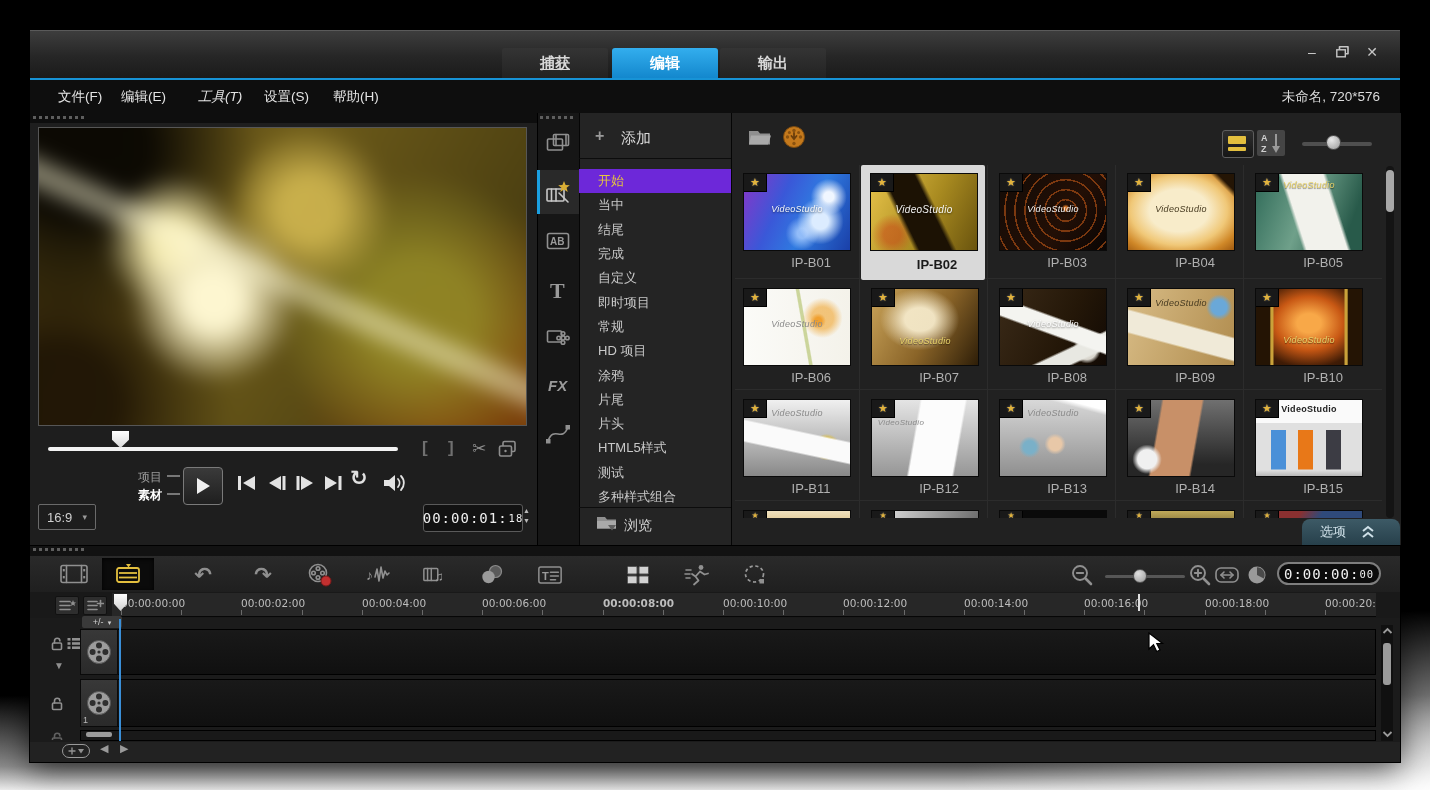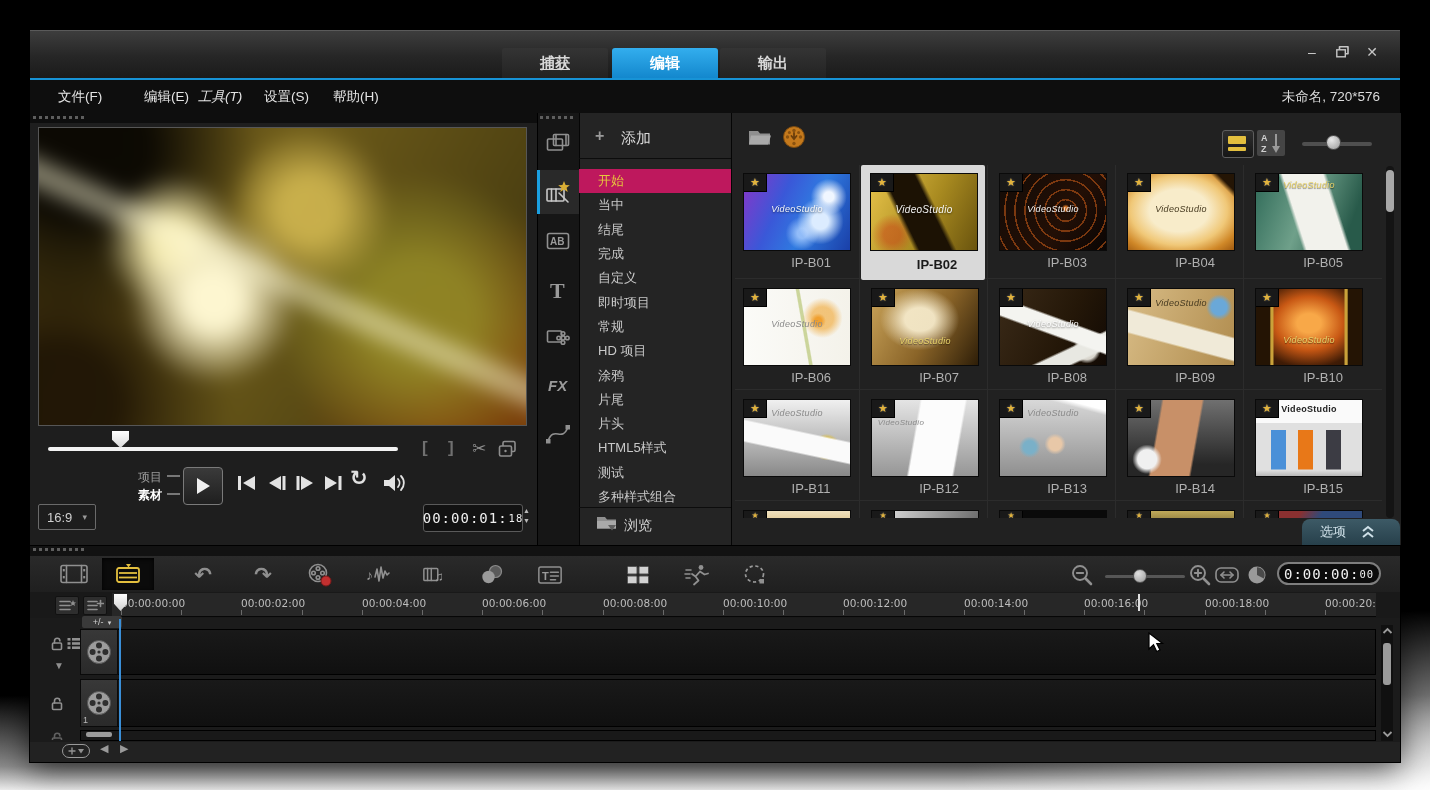--- a/index.html
+++ b/index.html
@@ -70,21 +70,21 @@
   .navblue{position:absolute;left:507px;top:140px;width:3px;height:44px;background:#1a9fe0;}
   .navic{position:absolute;left:515px;width:26px;height:26px;}
 
   
   .catpanel{position:absolute;left:549px;top:83px;width:152px;height:432px;background:#242424;border-left:1px solid #050505;}
   .cathdr-plus{position:absolute;left:565px;top:97px;font-size:16px;font-weight:700;color:#9a9a9a;}
   .cathdr-label{position:absolute;left:591px;top:99px;font-size:15px;color:#dadada;}
   .catdivider{position:absolute;left:549px;width:152px;height:1px;background:#0c0c0c;}
   .catlist{position:absolute;left:549px;top:139px;width:152px;}
   .catrow{height:24.3px;display:flex;align-items:center;padding-left:19px;font-size:13px;color:#c8c8c8;box-sizing:border-box;}
-  .catrow.sel{background:#be185d;color:#e6c73d;}
+  .catrow.sel{background:#6d28d9;color:#e6c73d;}
   .browse-ic{position:absolute;left:566px;top:485px;}
   .browse-label{position:absolute;left:594px;top:487px;font-size:14px;color:#cfcfcf;}
   .collapsebtn{position:absolute;left:703px;top:491px;width:15px;height:19px;background:#343434;border-radius:2px;
     color:#aaa;font-size:13px;display:flex;align-items:center;justify-content:center;}
 
   
   .gallery-bg{position:absolute;left:701px;top:83px;width:669px;height:432px;background:#212121;border-left:1px solid #050505;}
   .gbtn-list{position:absolute;left:1192px;top:100px;width:30px;height:26px;border:1px solid #5e5e5e;border-radius:3px;
     background:linear-gradient(180deg,#2e2e2e,#161616);}
   .gbtn-list .bar1{position:absolute;left:5px;top:5px;width:18px;height:8px;background:#e3bf3e;border-radius:1px;}
@@ -206,21 +206,21 @@
           </svg>
       </div>
       <div class="winbtn" style="right:16px;">
           <span>✕</span>
         </div>
     </div>
     <div class="bluebar"></div>
 
     <div class="menubar">
       <div class="menuitem" style="left:22px;">文件(F)</div>
-      <div class="menuitem" style="left:108px;text-align:right;">编辑(E)</div>
+      <div class="menuitem" style="left:85px;text-align:right;">编辑(E)</div>
       <div class="menuitem" style="left:162px;font-style:italic;">工具(T)</div>
       <div class="menuitem" style="left:228px;">设置(S)</div>
       <div class="menuitem" style="left:297px;">帮助(H)</div>
       <div class="docinfo">未命名, 720*576</div>
     </div>
 
     <div class="layer">
       <div class="grip a" style="left:3px;top:86px;width:54px;"></div>
       <div class="vidframe">
         <div class="vidart"></div>
@@ -726,21 +726,21 @@
             <line x1="2" y1="10.5" x2="11" y2="10.5" class="sv"></line>
           <line x1="14.5" y1="1.5" x2="14.5" y2="7.5" class="sv"></line>
             <line x1="11.5" y1="4.5" x2="17.5" y2="4.5" class="sv"></line>
           </svg>
       </div>
       <div class="ruler">
         <span class="rl" style="left:9px;">00:00:00:00</span>
         <span class="rl" style="left:129px;">00:00:02:00</span>
         <span class="rl" style="left:250px;">00:00:04:00</span>
         <span class="rl" style="left:370px;">00:00:06:00</span>
-        <span class="rl" style="left:491px;">00:00:08:00</span>
+        <span class="rl" style="left:491px;font-weight:bold;">00:00:08:00</span>
         <span class="rl" style="left:611px;">00:00:10:00</span>
         <span class="rl" style="left:731px;">00:00:12:00</span>
         <span class="rl" style="left:852px;">00:00:14:00</span>
         <span class="rl" style="left:972px;">00:00:16:00</span>
         <span class="rl" style="left:1093px;">00:00:18:00</span>
         <span class="rl" style="left:1213px;">00:00:20:0</span>
         <div class="rticks"></div>
       </div>
       <div class="playhead"></div>
       <div class="cursor-tick"></div>

